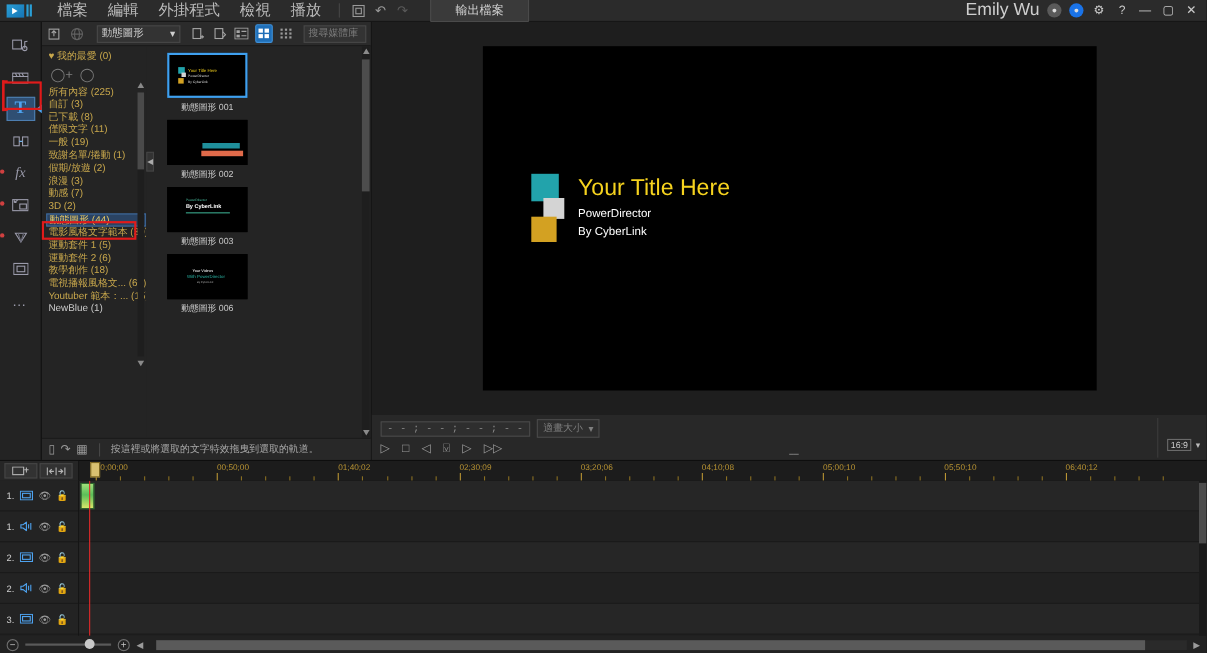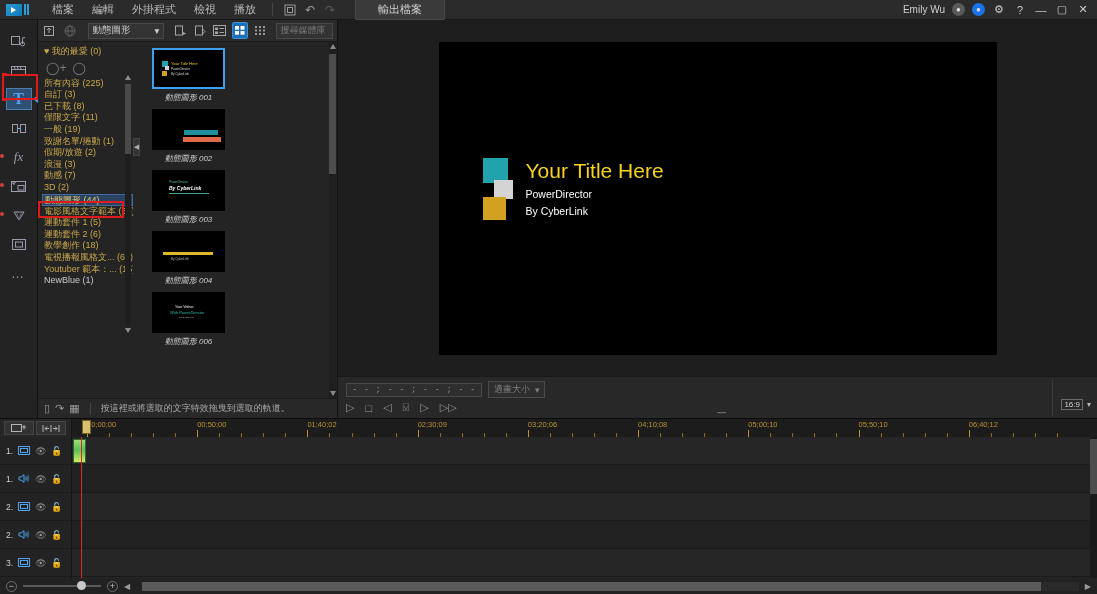--- a/index.html
+++ b/index.html
@@ -25,40 +25,40 @@
     position: relative;
   }
   .logo-mark::after {
     content: ""; position: absolute; left: 5px; top: 3px;
     border-left: 5px solid #fff; border-top: 3px solid transparent; border-bottom: 3px solid transparent;
   }
   .logo-bars { display: flex; gap: 1px; margin-left: 2px; }
   .logo-bars i { display: block; width: 2px; height: 11px; background: #2a9fd6; }
   .menu-items { display: flex; align-items: center; gap: 2px; margin-left: 10px; }
   .menu-item {
-    font-size: 11px; color: #b9b9b9; padding: 2px 8px; cursor: default; white-space: nowrap;
+    font-size: 14px; color: #b9b9b9; padding: 2px 8px; cursor: default; white-space: nowrap;
   }
   .menu-sep { width: 1px; height: 13px; background: #454545; margin: 0 6px; }
   .tb-icon {
     width: 18px; height: 16px; display: flex; align-items: center; justify-content: center;
     color: #9a9a9a; font-size: 12px;
   }
   .produce-btn {
     margin-left: 14px; background: #3a3a3a; border: 1px solid #4a4a4a;
     font-size: 11px; color: #d0d0d0; padding: 2px 22px; border-radius: 1px;
   }
   .title-center {
     position: absolute; left: 0; right: 0; text-align: center; font-size: 10.5px;
     color: #bdbdbd; pointer-events: none;
   }
   .top-right {
     margin-left: auto; display: flex; align-items: center; gap: 7px; padding-right: 7px;
     position: relative; z-index: 2;
   }
-  .user-name { font-size: 10px; color: #cfcfcf; }
+  .user-name { font-size: 16px; color: #cfcfcf; }
   .circ-icon {
     width: 13px; height: 13px; border-radius: 50%; background: #5a5a5a;
     display: flex; align-items: center; justify-content: center; font-size: 8px; color: #ddd;
   }
   .circ-icon.blue { background: #1a73e8; }
   .win-btn { font-size: 11px; color: #c9c9c9; width: 14px; text-align: center; }
 
   
   .main { display: flex; height: 398px; }
 
@@ -139,21 +139,21 @@
     position: absolute; bottom: -9px; left: 0; width: 0; height: 0;
     border-left: 3px solid transparent; border-right: 3px solid transparent; border-top: 5px solid #8a8a8a;
   }
   .collapse-handle {
     position: absolute; left: 95px; top: 96px; width: 7px; height: 18px;
     background: #333; border: 1px solid #444; display: flex; align-items: center;
     justify-content: center; font-size: 7px; color: #aaa; z-index: 5;
   }
 
   
-  .grid-wrap { flex: 1; overflow: hidden; position: relative; background: #242424; font-style: italic; }
+  .grid-wrap { flex: 1; overflow: hidden; position: relative; background: #242424; }
   .grid { display: flex; flex-wrap: wrap; padding: 6px 0 0 8px; gap: 0px; }
   .cell { width: 95px; margin-bottom: 6px; margin-right: 4px; }
   .thumb {
     width: 73px; height: 41px; background: #000; border: 1px solid #000; position: relative;
     overflow: hidden; margin: 0 auto;
   }
   .thumb.sel { border: 2px solid #3fa0ef; }
   .thumb-label {
     text-align: center; font-size: 8px; color: #cdcdcd; margin-top: 3px; white-space: nowrap;
   }
@@ -496,27 +496,20 @@
               </div>
               <div class="thumb-label">動態圖形 002</div>
             </div>
             <div class="cell">
               <div class="thumb">
                 <div style="position:absolute;left:16px;top:9px;font-size:3px;color:#4bbfa0;">PowerDirector</div>
                 <div style="position:absolute;left:16px;top:14px;font-size:5px;color:#fff;font-weight:bold;">By CyberLink</div>
                 <div style="position:absolute;left:16px;top:22px;width:40px;height:1px;background:#3aa88c;"></div>
               </div>
               <div class="thumb-label">動態圖形 003</div>
-            </div>
-            <div class="cell">
-              <div class="thumb">
-                <div style="position:absolute;left:10px;top:20px;width:50px;height:3px;background:#e0b82c;"></div>
-                <div style="position:absolute;left:18px;top:25px;font-size:3px;color:#bbb;">By CyberLink</div>
-              </div>
-              <div class="thumb-label">動態圖形 004</div>
             </div>
             <div class="cell">
               <div class="thumb">
                 <div style="position:absolute;left:22px;top:12px;font-size:3.5px;color:#fff;">Your Videos</div>
                 <div style="position:absolute;left:17px;top:17px;font-size:4px;color:#29b8a8;">With PowerDirector</div>
                 <div style="position:absolute;left:26px;top:23px;font-size:2.5px;color:#aaa;">By CyberLink</div>
               </div>
               <div class="thumb-label">動態圖形 006</div>
             </div>
 

